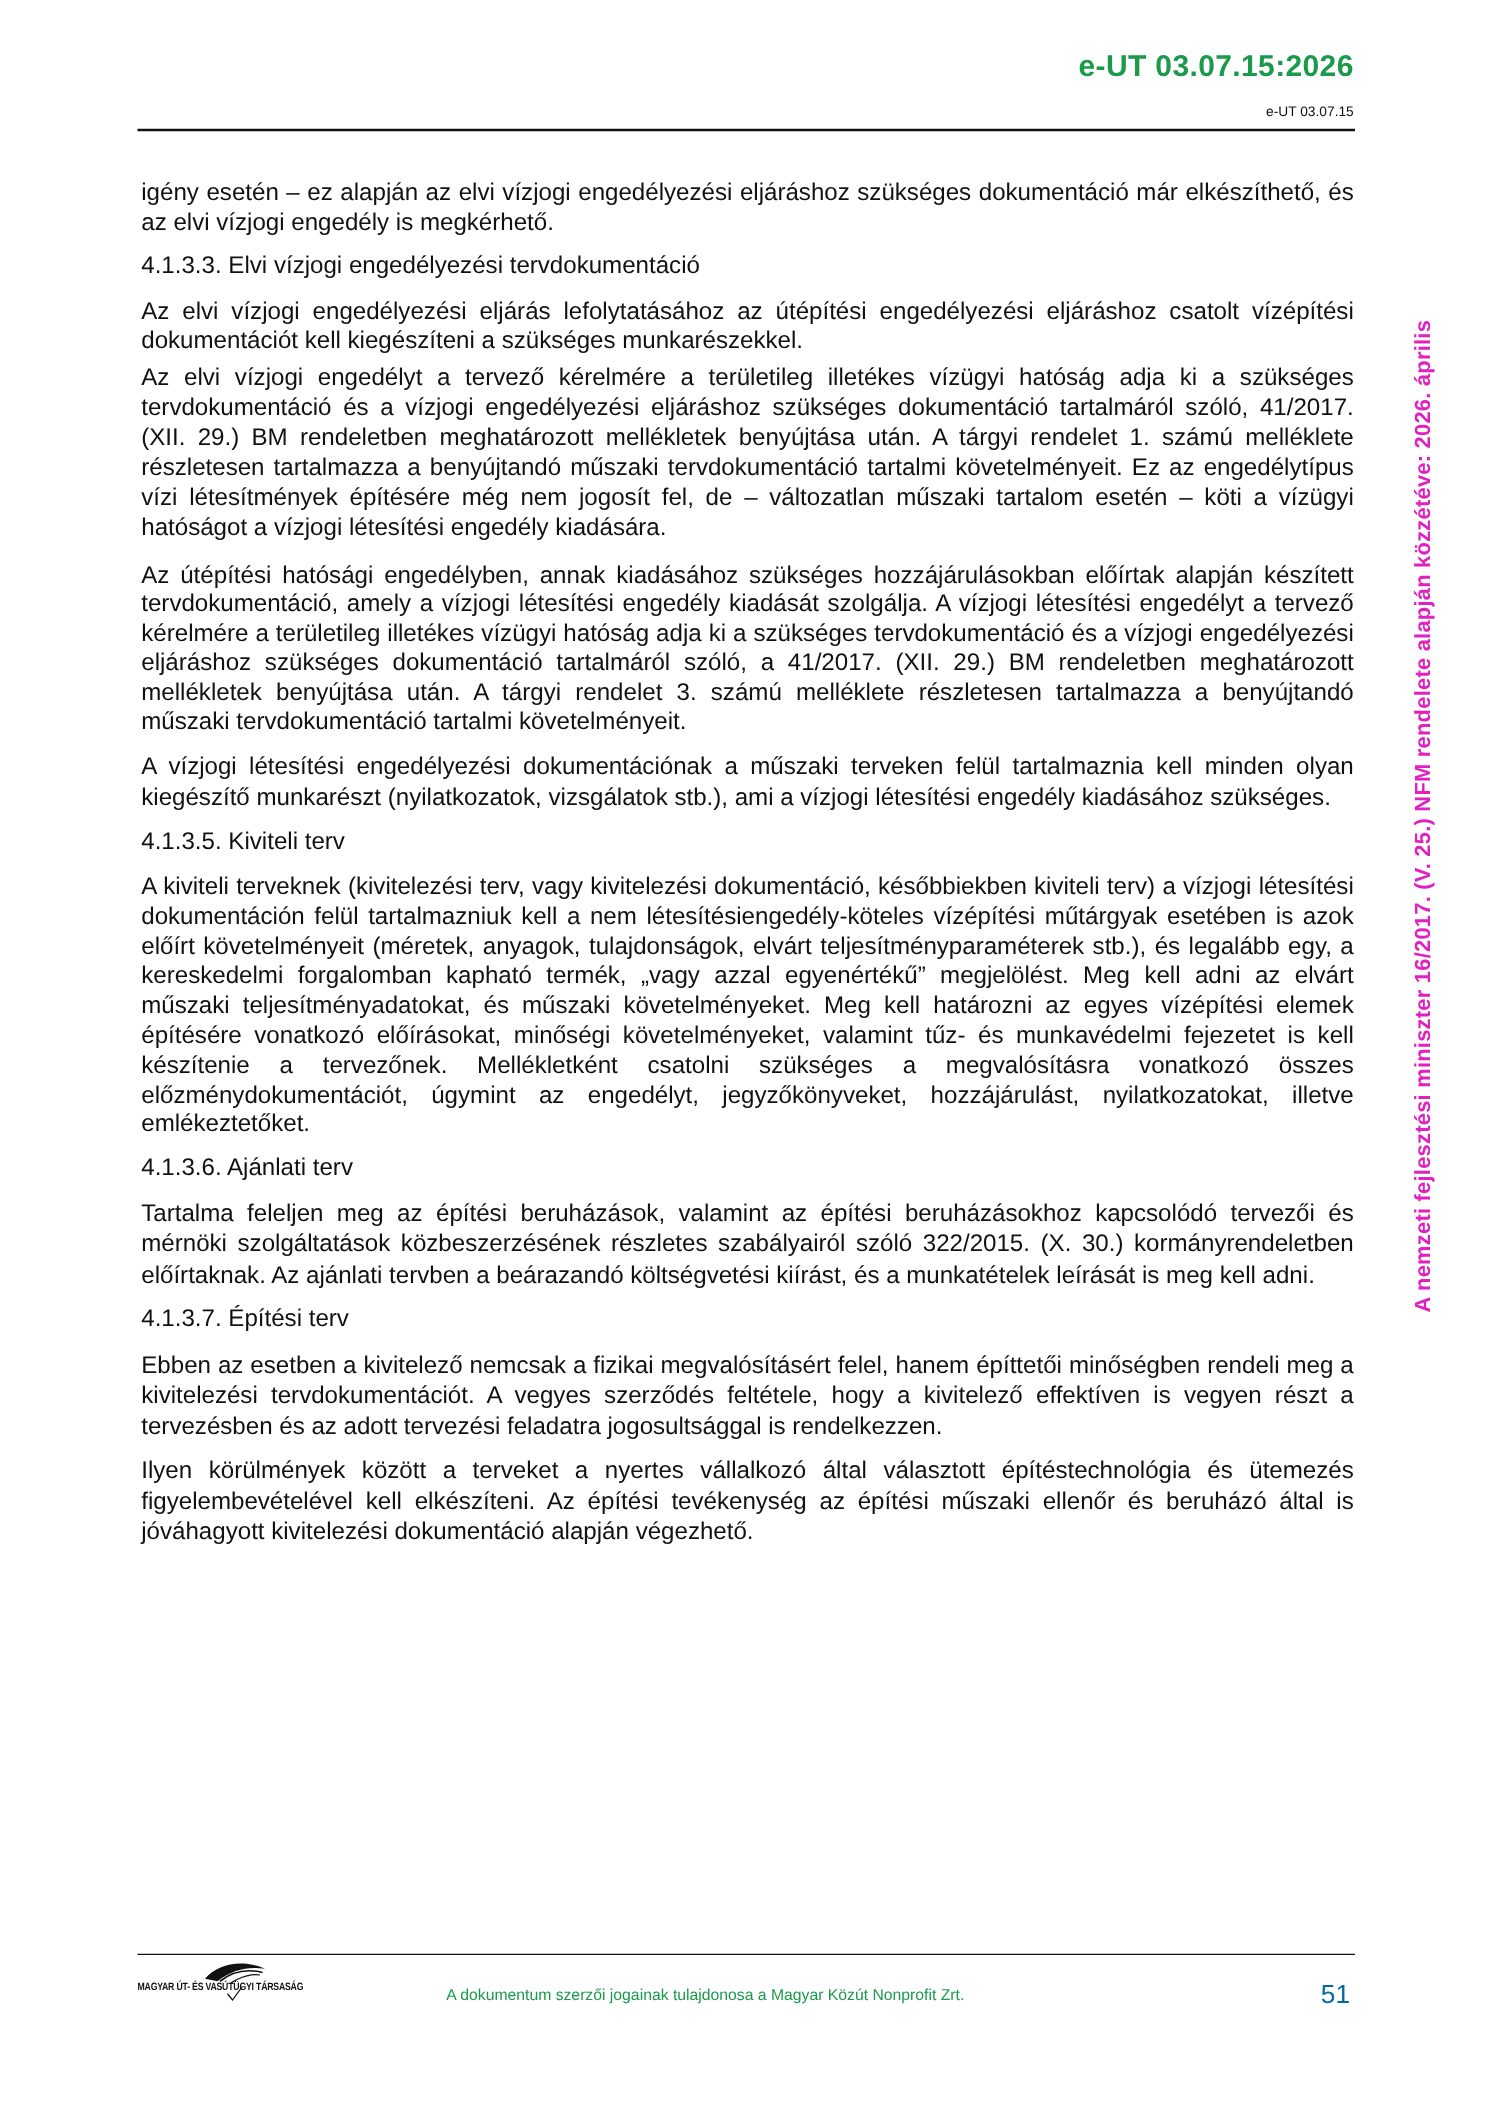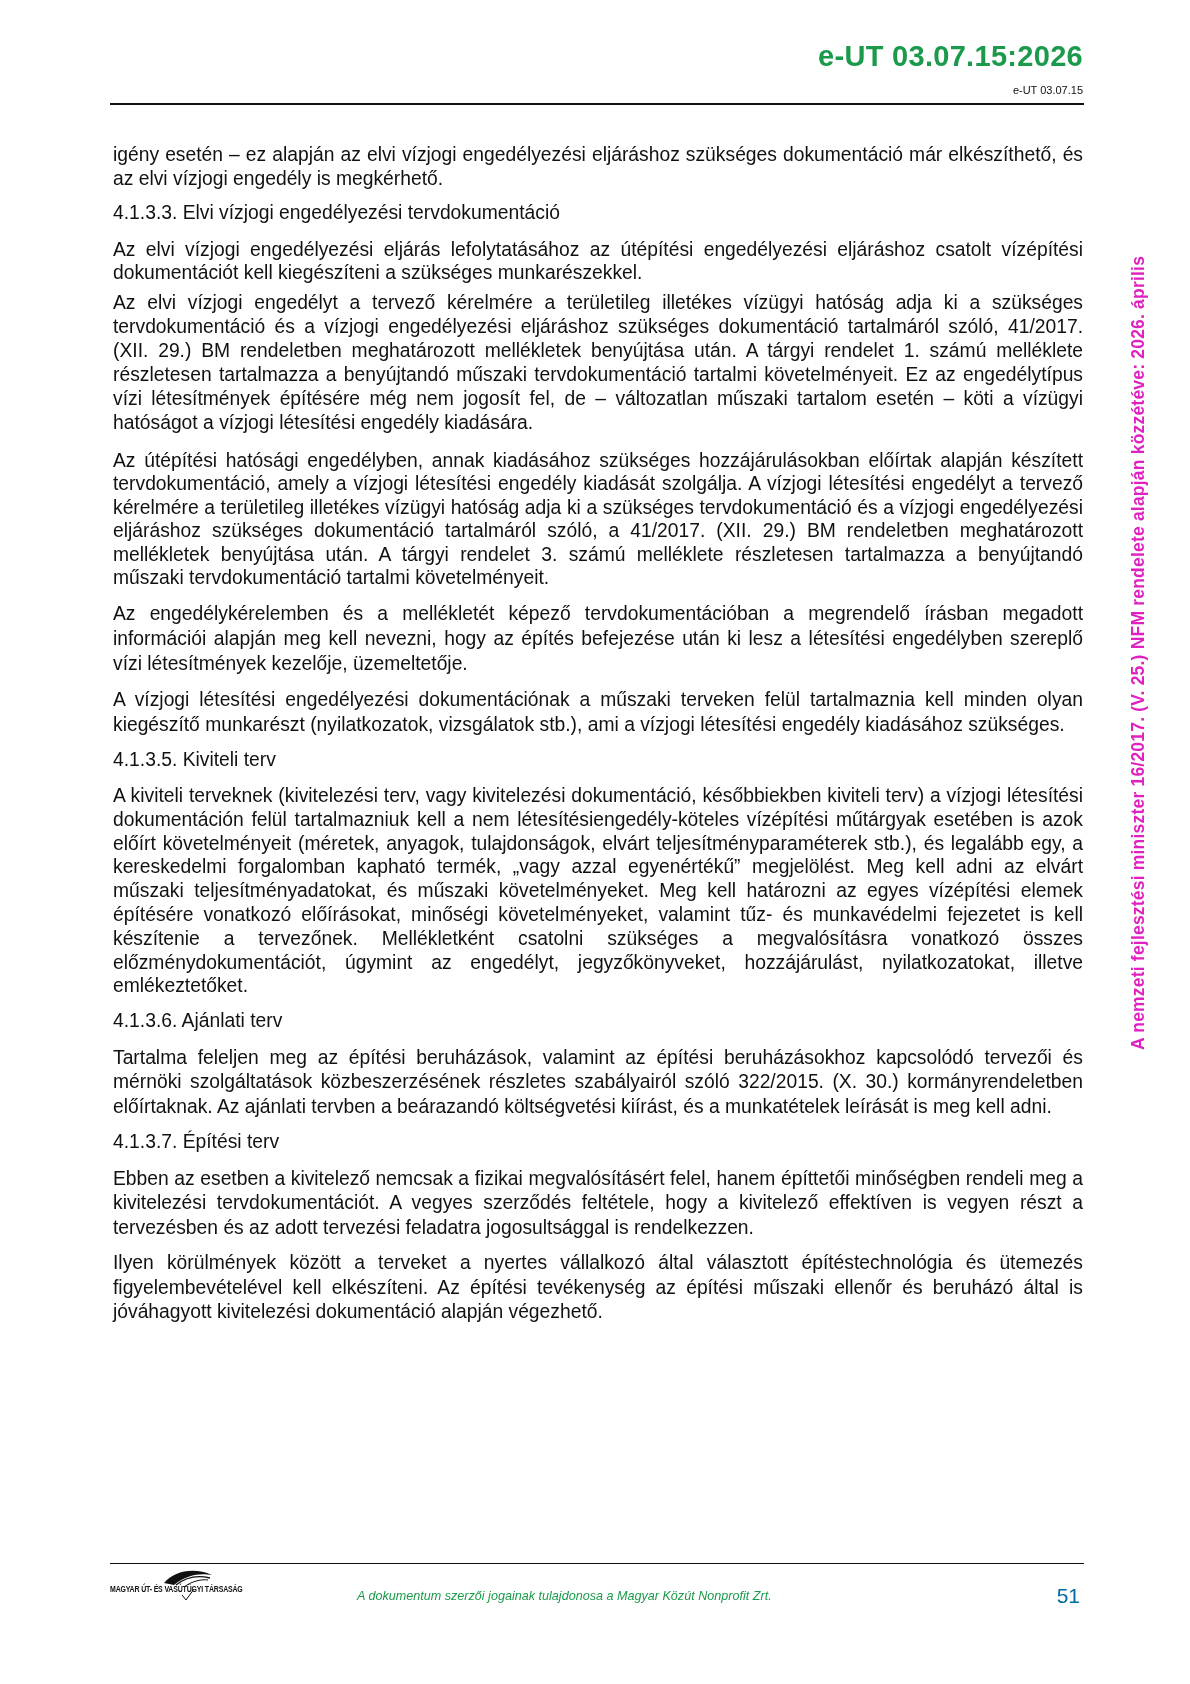--- a/index.html
+++ b/index.html
@@ -1,46 +1,45 @@
 <!DOCTYPE html>
 <html><head>
 <meta charset="utf-8">
 <style>
   html, body { margin: 0; padding: 0; background: #ffffff; }
   body { width: 1190px; height: 1684px; position: relative; overflow: hidden; font-family: "Liberation Sans", sans-serif; color: #111; }
-  .header-code { position: absolute; right: 107px; top: 40px; font-size: 29px; font-weight: bold; color: #1a9a4a; letter-spacing: 0.3px; }
+  .header-code { position: absolute; right: 107px; top: 40px; font-size: 24px; font-weight: bold; color: #1a9a4a; letter-spacing: 0.3px; }
   .header-sub { position: absolute; right: 107px; top: 84px; font-size: 11px; color: #111; }
   .header-rule { position: absolute; left: 110px; right: 106px; top: 103px; height: 0; border-top: 2px solid #111; }
   .content { position: absolute; left: 113px; top: 143px; width: 970px; }
   p.body { margin: 0 0 11px 0; font-size: 19.3px; line-height: 23.5px; text-align: justify; hyphens: manual; }
   h3.sub { margin: 0 0 13px 0; font-size: 19.3px; font-weight: normal; line-height: 23.5px; }
   .sidebar-note { position: absolute; left: 1128px; top: 1050px; width: 900px; transform-origin: 0 0; transform: rotate(-90deg); font-size: 17.5px; font-weight: bold; color: #e020c0; white-space: nowrap; letter-spacing: 0.2px; }
   .footer-rule { position: absolute; left: 110px; right: 106px; top: 1563px; border-top: 1.5px solid #111; }
   .footer-logo { position: absolute; left: 110px; top: 1567px; width: 160px; height: 36px; }
   .footer-logo svg { position: absolute; left: 50px; top: 0; }
   .footer-logo-text { position: absolute; left: 0; top: 17px; font-size: 8.5px; font-weight: bold; letter-spacing: -0.2px; white-space: nowrap; transform: scaleX(0.82); transform-origin: 0 0; color: #111; }
-  .footer-copyright { position: absolute; left: 357px; top: 1589px; font-size: 12.6px; font-style: italic; color: #1a9a4a; }
+  .footer-copyright { position: absolute; left: 357px; top: 1589px; font-size: 12.6px; color: #1a9a4a; }
   .page-number { position: absolute; right: 110px; top: 1584px; font-size: 21px; color: #0369a1; }
 </style>
 </head>
 <body>
 
 <div>
 
   <div class="header-code">e-UT 03.07.15:2026</div>
   <div class="header-sub">e-UT 03.07.15</div>
   <div class="header-rule"></div>
 
   <div class="content">
     <p class="body">igény esetén – ez alapján az elvi vízjogi engedélyezési eljáráshoz szükséges dokumentáció már elkészíthető, és az elvi vízjogi engedély is megkérhető.</p>
     <h3 class="sub">4.1.3.3. Elvi vízjogi engedélyezési tervdokumentáció</h3>
     <p class="body" style="margin-bottom:6px">Az elvi vízjogi engedélyezési eljárás lefolytatásához az útépítési engedélyezési eljáráshoz csatolt vízépítési dokumentációt kell kiegészíteni a szükséges munkarészekkel.</p>
     <p class="body" style="line-height:24px;margin-bottom:14px">Az elvi vízjogi engedélyt a tervező kérelmére a területileg illetékes vízügyi hatóság adja ki a szük­séges tervdokumentáció és a vízjogi engedélyezési eljáráshoz szükséges dokumentáció tartalmá­ról szóló, 41/2017. (XII. 29.) BM rendeletben meghatározott mellékletek benyújtása után. A tárgyi rendelet 1. számú melléklete részletesen tartalmazza a benyújtandó műszaki tervdokumentáció tartalmi követelményeit. Ez az engedélytípus vízi létesítmények építésére még nem jogosít fel, de – változatlan műszaki tartalom esetén – köti a vízügyi hatóságot a vízjogi létesítési engedély kiadá­sára.</p>
     <p class="body">Az útépítési hatósági engedélyben, annak kiadásához szükséges hozzájárulásokban előírtak alap­ján készített tervdokumentáció, amely a vízjogi létesítési engedély kiadását szolgálja. A vízjogi léte­sítési engedélyt a tervező kérelmére a területileg illetékes vízügyi hatóság adja ki a szükséges terv­dokumentáció és a vízjogi engedélyezési eljáráshoz szükséges dokumentáció tartalmáról szóló, a 41/2017. (XII. 29.) BM rendeletben meghatározott mellékletek benyújtása után. A tárgyi rendelet 3. számú melléklete részletesen tartalmazza a benyújtandó műszaki tervdokumentáció tartalmi köve­telményeit.</p>
-    <p class="body" style="line-height:25px">Az engedélykérelemben és a mellékletét képező tervdokumentációban a megrendelő írásban meg­adott információi alapján meg kell nevezni, hogy az építés befejezése után ki lesz a létesítési enge­délyben szereplő vízi létesítmények kezelője, üzemeltetője.</p>
     <p class="body" style="line-height:25px">A vízjogi létesítési engedélyezési dokumentációnak a műszaki terveken felül tartalmaznia kell min­den olyan kiegészítő munkarészt (nyilatkozatok, vizsgálatok stb.), ami a vízjogi létesítési engedély kiadásához szükséges.</p>
     <h3 class="sub">4.1.3.5. Kiviteli terv</h3>
     <p class="body" style="line-height:23.8px">A kiviteli terveknek (kivitelezési terv, vagy kivitelezési dokumentáció, későbbiekben kiviteli terv) a vízjogi létesítési dokumentáción felül tartalmazniuk kell a nem létesítésiengedély-köteles vízépítési műtárgyak esetében is azok előírt követelményeit (méretek, anyagok, tulajdonságok, elvárt teljesít­ményparaméterek stb.), és legalább egy, a kereskedelmi forgalomban kapható termék, „vagy azzal egyenértékű” megjelölést. Meg kell adni az elvárt műszaki teljesítményadatokat, és műszaki köve­telményeket. Meg kell határozni az egyes vízépítési elemek építésére vonatkozó előírásokat, minő­ségi követelményeket, valamint tűz- és munkavédelmi fejezetet is kell készítenie a tervezőnek. Mel­lékletként csatolni szükséges a megvalósításra vonatkozó összes előzménydokumentációt, úgymint az engedélyt, jegyzőkönyveket, hozzájárulást, nyilatkozatokat, illetve emlékeztetőket.</p>
     <h3 class="sub">4.1.3.6. Ajánlati terv</h3>
     <p class="body" style="line-height:24.5px">Tartalma feleljen meg az építési beruházások, valamint az építési beruházásokhoz kapcsolódó ter­vezői és mérnöki szolgáltatások közbeszerzésének részletes szabályairól szóló 322/2015. (X. 30.) kormányrendeletben előírtaknak. Az ajánlati tervben a beárazandó költségvetési kiírást, és a mun­katételek leírását is meg kell adni.</p>
     <h3 class="sub">4.1.3.7. Építési terv</h3>
     <p class="body" style="line-height:24.5px">Ebben az esetben a kivitelező nemcsak a fizikai megvalósításért felel, hanem építtetői minőségben rendeli meg a kivitelezési tervdokumentációt. A vegyes szerződés feltétele, hogy a kivitelező effek­tíven is vegyen részt a tervezésben és az adott tervezési feladatra jogosultsággal is rendelkezzen.</p>
     <p class="body" style="line-height:24.5px">Ilyen körülmények között a terveket a nyertes vállalkozó által választott építéstechnológia és üteme­zés figyelembevételével kell elkészíteni. Az építési tevékenység az építési műszaki ellenőr és beru­házó által is jóváhagyott kivitelezési dokumentáció alapján végezhető.</p>
   </div>
 

